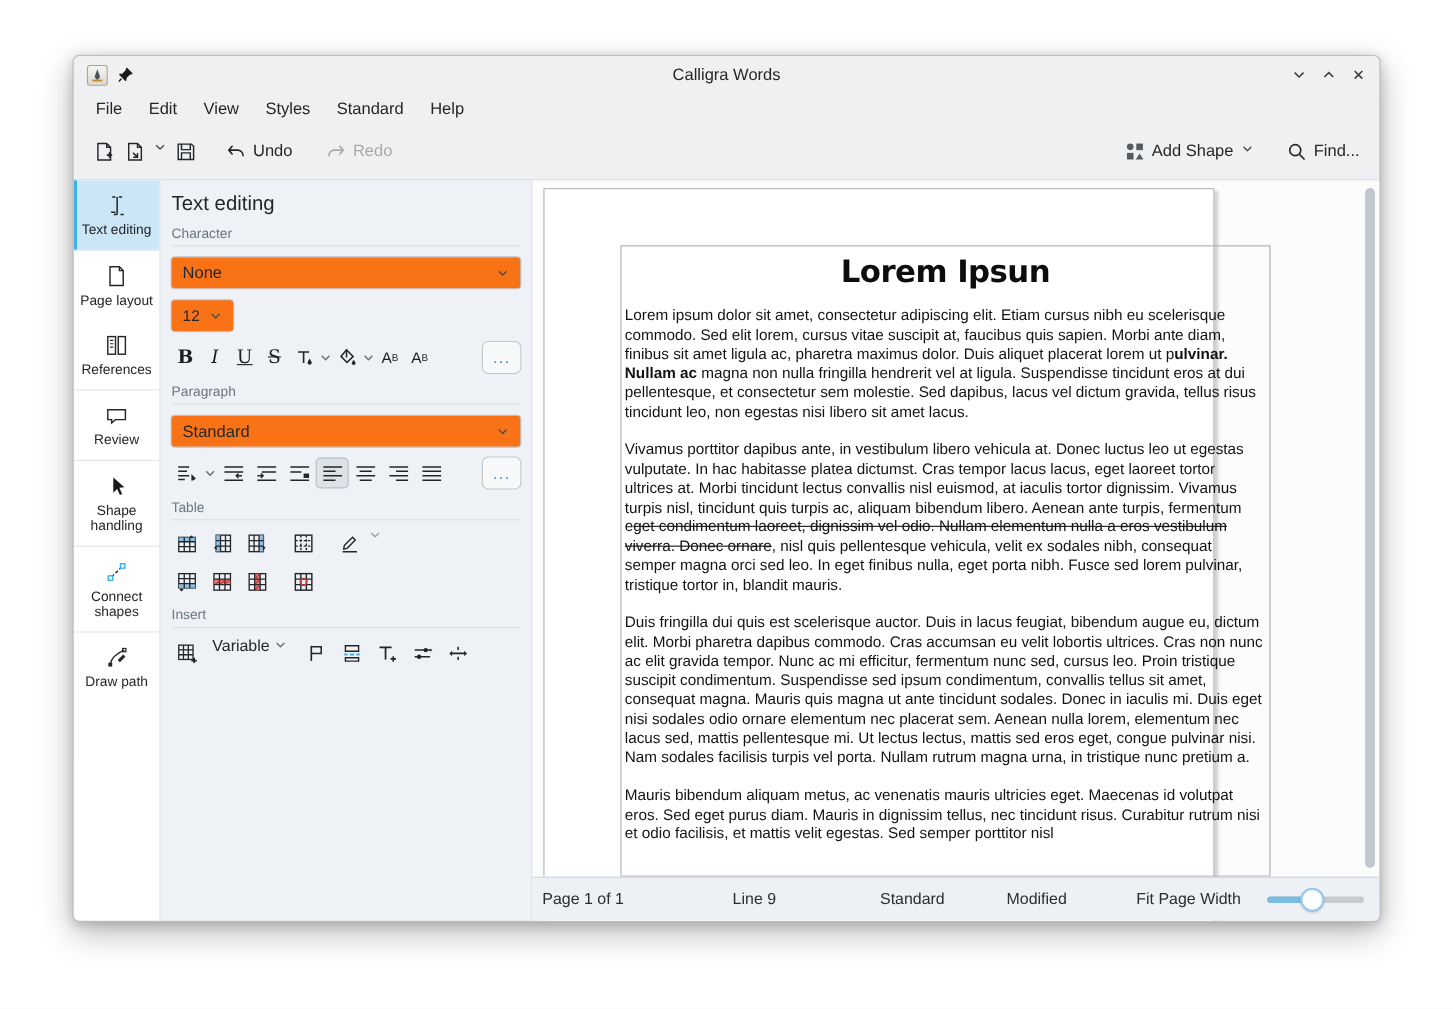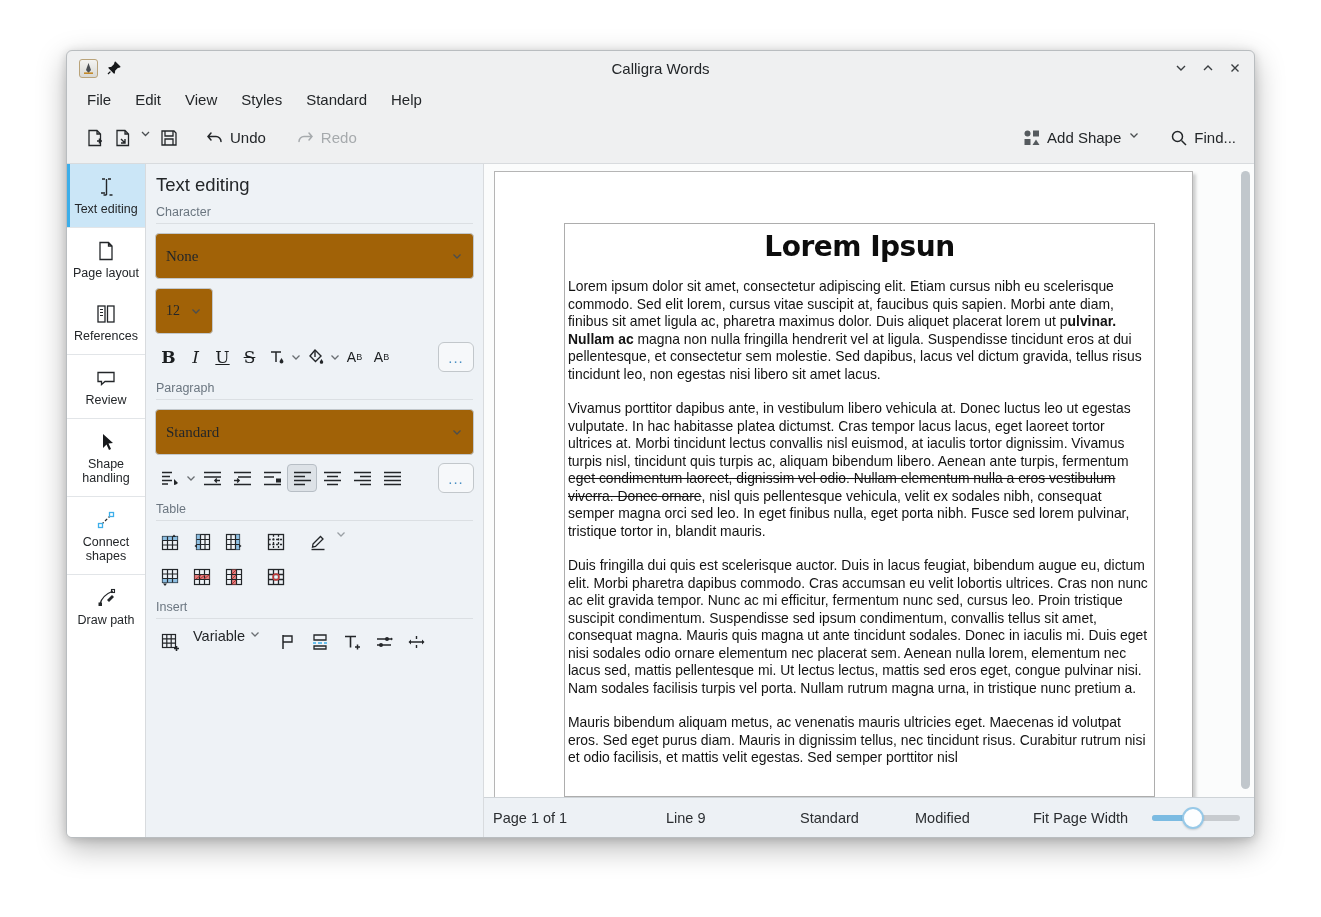--- a/index.html
+++ b/index.html
@@ -41,22 +41,22 @@
   .tab { position:relative; padding:12px 2px 11px; display:flex; flex-direction:column; align-items:center; gap:4px;
          font-size:12.5px; line-height:14px; color:#232629; text-align:center; cursor:pointer; }
   .tab.active { background:#cbe6f7; }
   .tab.active::before { content:""; position:absolute; left:0; top:0; bottom:0; width:3px; background:var(--accent); }
   .tab.divider { border-top:1px solid #e2e5e8; }
   .tab svg { display:block; }
   
   .options { width:338px; background:#eef2f6; border-right:1px solid #d8dbde; padding:8px 9px 0; flex:none; overflow:hidden; }
   .panel-title { font-size:18.5px; color:#232629; margin:2px 0 9px 1px; }
   .section-label { font-size:12.5px; color:#6b7680; margin:9px 1px 0; padding-bottom:4px; border-bottom:1px solid #dbdfe3; }
-  .select { background:#a16207; border:1px solid #c2c7cb; border-radius:4px; height:46px;
-            display:flex; align-items:center; padding:0 10px; font-size:15px; color:#232629; margin-top:9px; cursor:pointer;font-family:Liberation Serif, serif; }
+  .select { background:#f97316; border:1px solid #c2c7cb; border-radius:4px; height:30px;
+            display:flex; align-items:center; padding:0 10px; font-size:15px; color:#232629; margin-top:9px; cursor:pointer; }
   .select .sel-chev { margin-left:auto; }
   .font-row { display:flex; gap:7px; }
   .font-row .grow { flex:1; }
   .size-sel { width:58px; flex:none; }
   .fmt-row { display:flex; align-items:center; margin:8px 0 2px; }
   .fbtn { width:27px; height:28px; display:flex; align-items:center; justify-content:center;
           border-radius:4px; cursor:pointer; font-size:17px; color:#1b1e20; }
   .serif { font-family:"DejaVu Serif", serif; }
   .fbtn.b { font-weight:bold; }
   .fbtn.i { font-style:italic; }
@@ -70,21 +70,21 @@
               background:#f6f8fa; display:flex; align-items:center; justify-content:center;
               color:#4a90c4; font-size:15px; letter-spacing:1px; cursor:pointer; }
   .pbtn { width:30px; height:28px; display:flex; align-items:center; justify-content:center; border-radius:4px;
           border:1px solid transparent; cursor:pointer; }
   .pbtn.active { background:#dde2e7; border-color:#b7bec5; }
   .icon-row { display:flex; gap:2px; margin:7px 0 2px; }
   .gap8 { width:8px; }
   .ins-label { font-size:14.5px; color:#232629; margin:0 2px 0 6px; }
   
   .docarea { flex:1; position:relative; background:#fbfcfc; overflow:hidden; min-width:0; }
-  .page { position:absolute; left:10px; top:7px; width:699px; height:745px; background:#fff;
+  .page { position:absolute; left:10px; top:7px; width:610px; height:745px; background:#fff;
           border:1px solid #b5b5b5; box-shadow:3px 3px 3px rgba(0,0,0,.18); }
   .textframe { position:absolute; left:69px; top:51px; width:591px; border:1px solid #adadad; padding:3px 3px 12px; }
   .doc-title { font-family:"DejaVu Sans", sans-serif; font-weight:bold; font-size:28px; text-align:center;
                color:#0d0d0d; margin:3px 0 15px; letter-spacing:-.5px; }
   .textframe p { font-size:13.9px; line-height:17.5px; color:#131313; margin:0 0 17px; }
   .run-bold { font-weight:bold; }
   .run-strike { text-decoration:line-through; }
   .vscroll { position:absolute; right:4px; top:7px; width:9px; bottom:48px; border-radius:5px; background:#c1c7cc; cursor:grab; }
   
   .statusbar { position:absolute; left:0; right:0; bottom:0; height:40px; background:#edf1f5;

